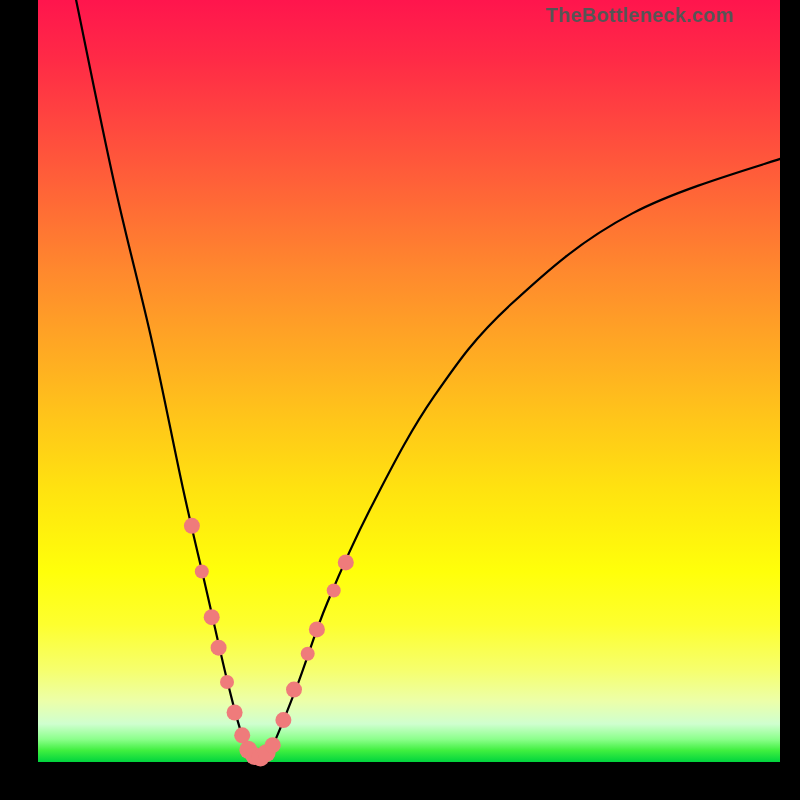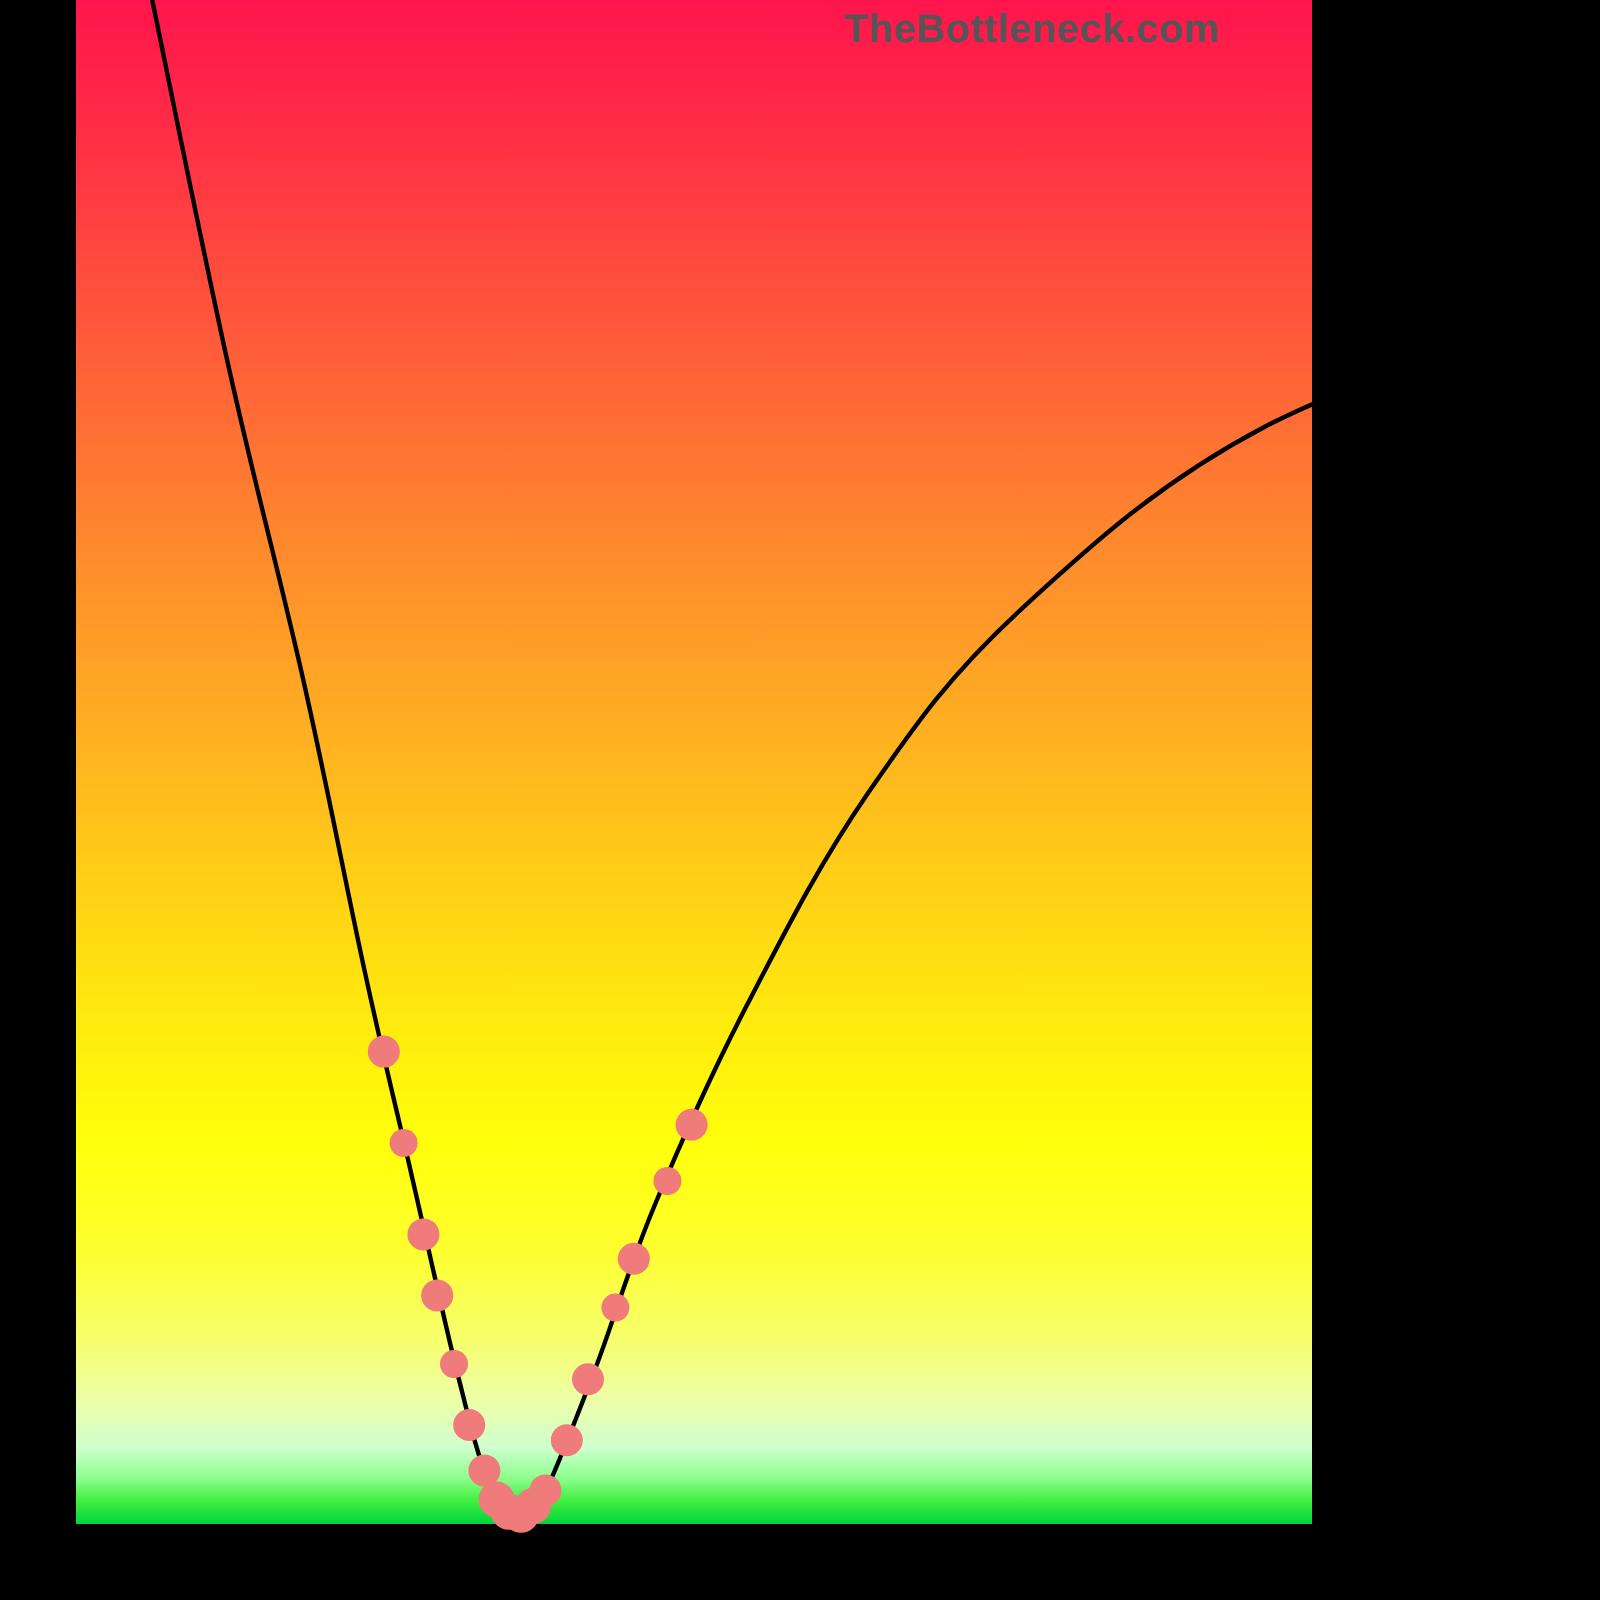--- a/index.html
+++ b/index.html
@@ -8,21 +8,21 @@
     width: 800px;
     height: 800px;
     overflow: hidden;
     background: #000;
     font-family: Arial, Helvetica, sans-serif;
   }
   .plot-container {
     position: absolute;
     left: 38px;
     top: 0;
-    width: 618px;
+    width: 742px;
     height: 762px;
     
     background: linear-gradient(
       to bottom,
       #ff154d 0%,
       #ff2b46 8%,
       #ff5a3a 22%,
       #ff8a2d 36%,
       #ffb61f 50%,
       #ffe210 64%,

